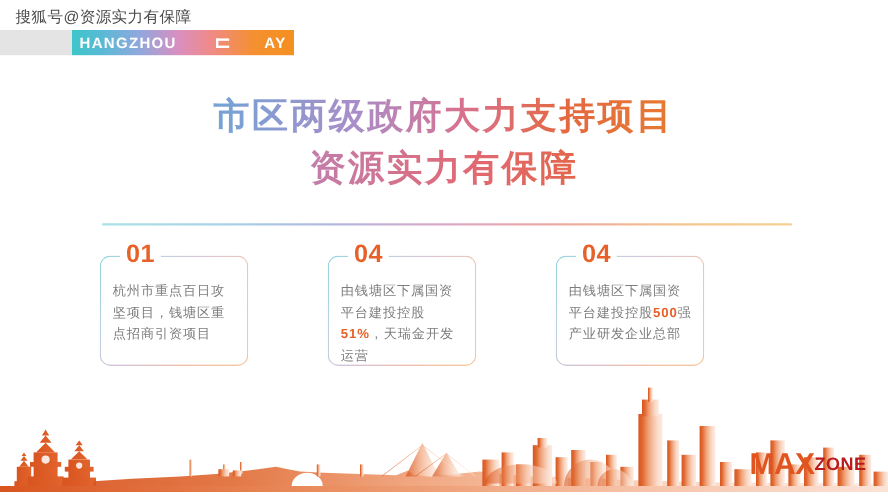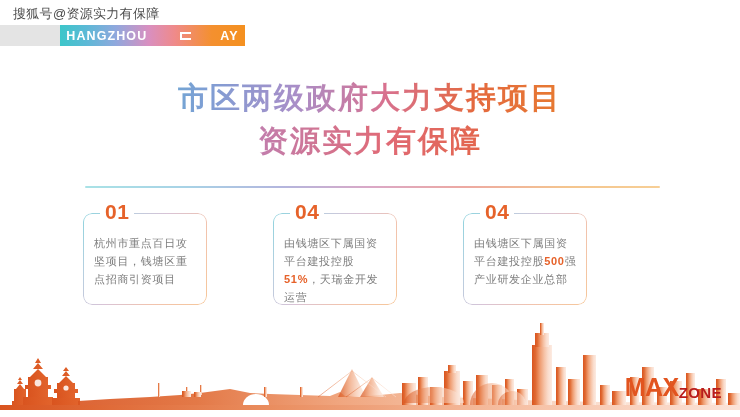--- a/index.html
+++ b/index.html
@@ -227,21 +227,21 @@
     height: 110px;
     pointer-events: none;
   }
 
   
   .logo {
     position: absolute;
     right: 18px;
     bottom: 17px;
     display: flex;
-    align-items: flex-end;
+    align-items: center;
     white-space: nowrap;
   }
   .logo-max {
     font-size: 25px;
     font-weight: bold;
     color: #e2541f;
     letter-spacing: -0.5px;
     line-height: 1;
   }
   .logo-zone {

